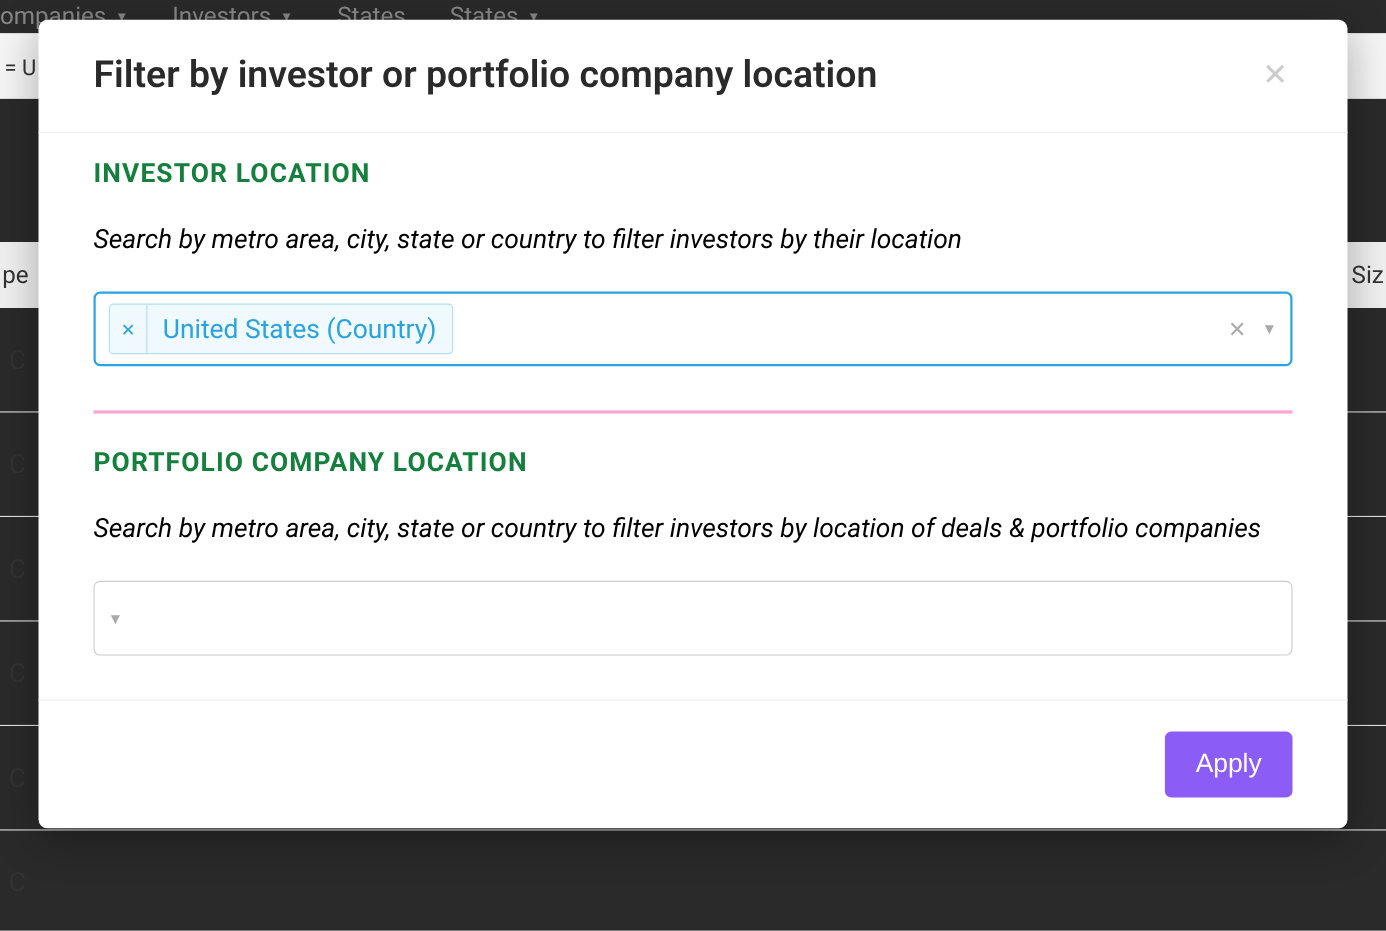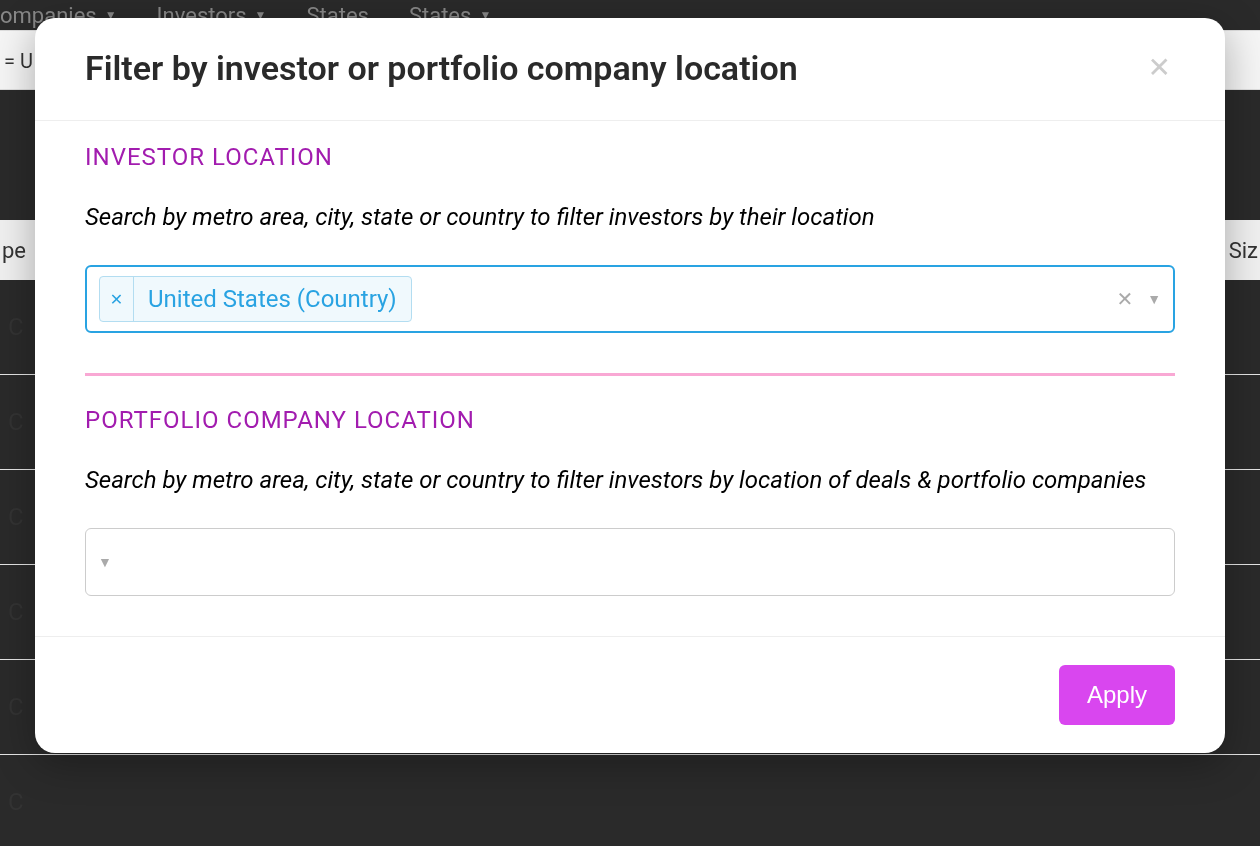--- a/index.html
+++ b/index.html
@@ -79,21 +79,21 @@
       right: 0;
       bottom: 0;
       display: flex;
       align-items: flex-start;
       justify-content: center;
       padding-top: 18px;
     }
     .modal {
       width: 1190px;
       background: #fff;
-      border-radius: 20px;
+      border-radius: 8px;
       box-shadow: 0 10px 40px rgba(0,0,0,0.3);
       position: relative;
     }
     .modal-header {
       padding: 30px 50px 32px 50px;
       border-bottom: 1px solid #eee;
       display: flex;
       align-items: center;
       justify-content: space-between;
     }
@@ -113,23 +113,23 @@
       padding: 22px 50px 0 50px;
     }
     .section {
       padding-bottom: 40px;
     }
     .section + .section {
       border-top: 3px solid #f9a8d4;
       padding-top: 30px;
     }
     .section-label {
-      color: #a21caf;
-      font-size: 24px;
-      font-weight: 400;
+      color: #15803d;
+      font-size: 24px;
+      font-weight: 700;
       letter-spacing: 1px;
       margin-bottom: 28px;
     }
     .section-desc {
       color: #000000;
       font-size: 24px;
       line-height: 1.5;
       margin-bottom: 30px;
       font-style: italic;
     }
@@ -196,21 +196,21 @@
       font-size: 24px;
       padding: 4px 8px;
     }
     .modal-footer {
       border-top: 1px solid #eee;
       padding: 28px 50px;
       display: flex;
       justify-content: flex-end;
     }
     .apply-btn {
-      background: #d946ef;
+      background: #8b5cf6;
       color: #fff;
       border: none;
       border-radius: 6px;
       font-size: 24px;
       padding: 16px 28px;
       cursor: pointer;
     }
   </style>
 </head>
 <body>

